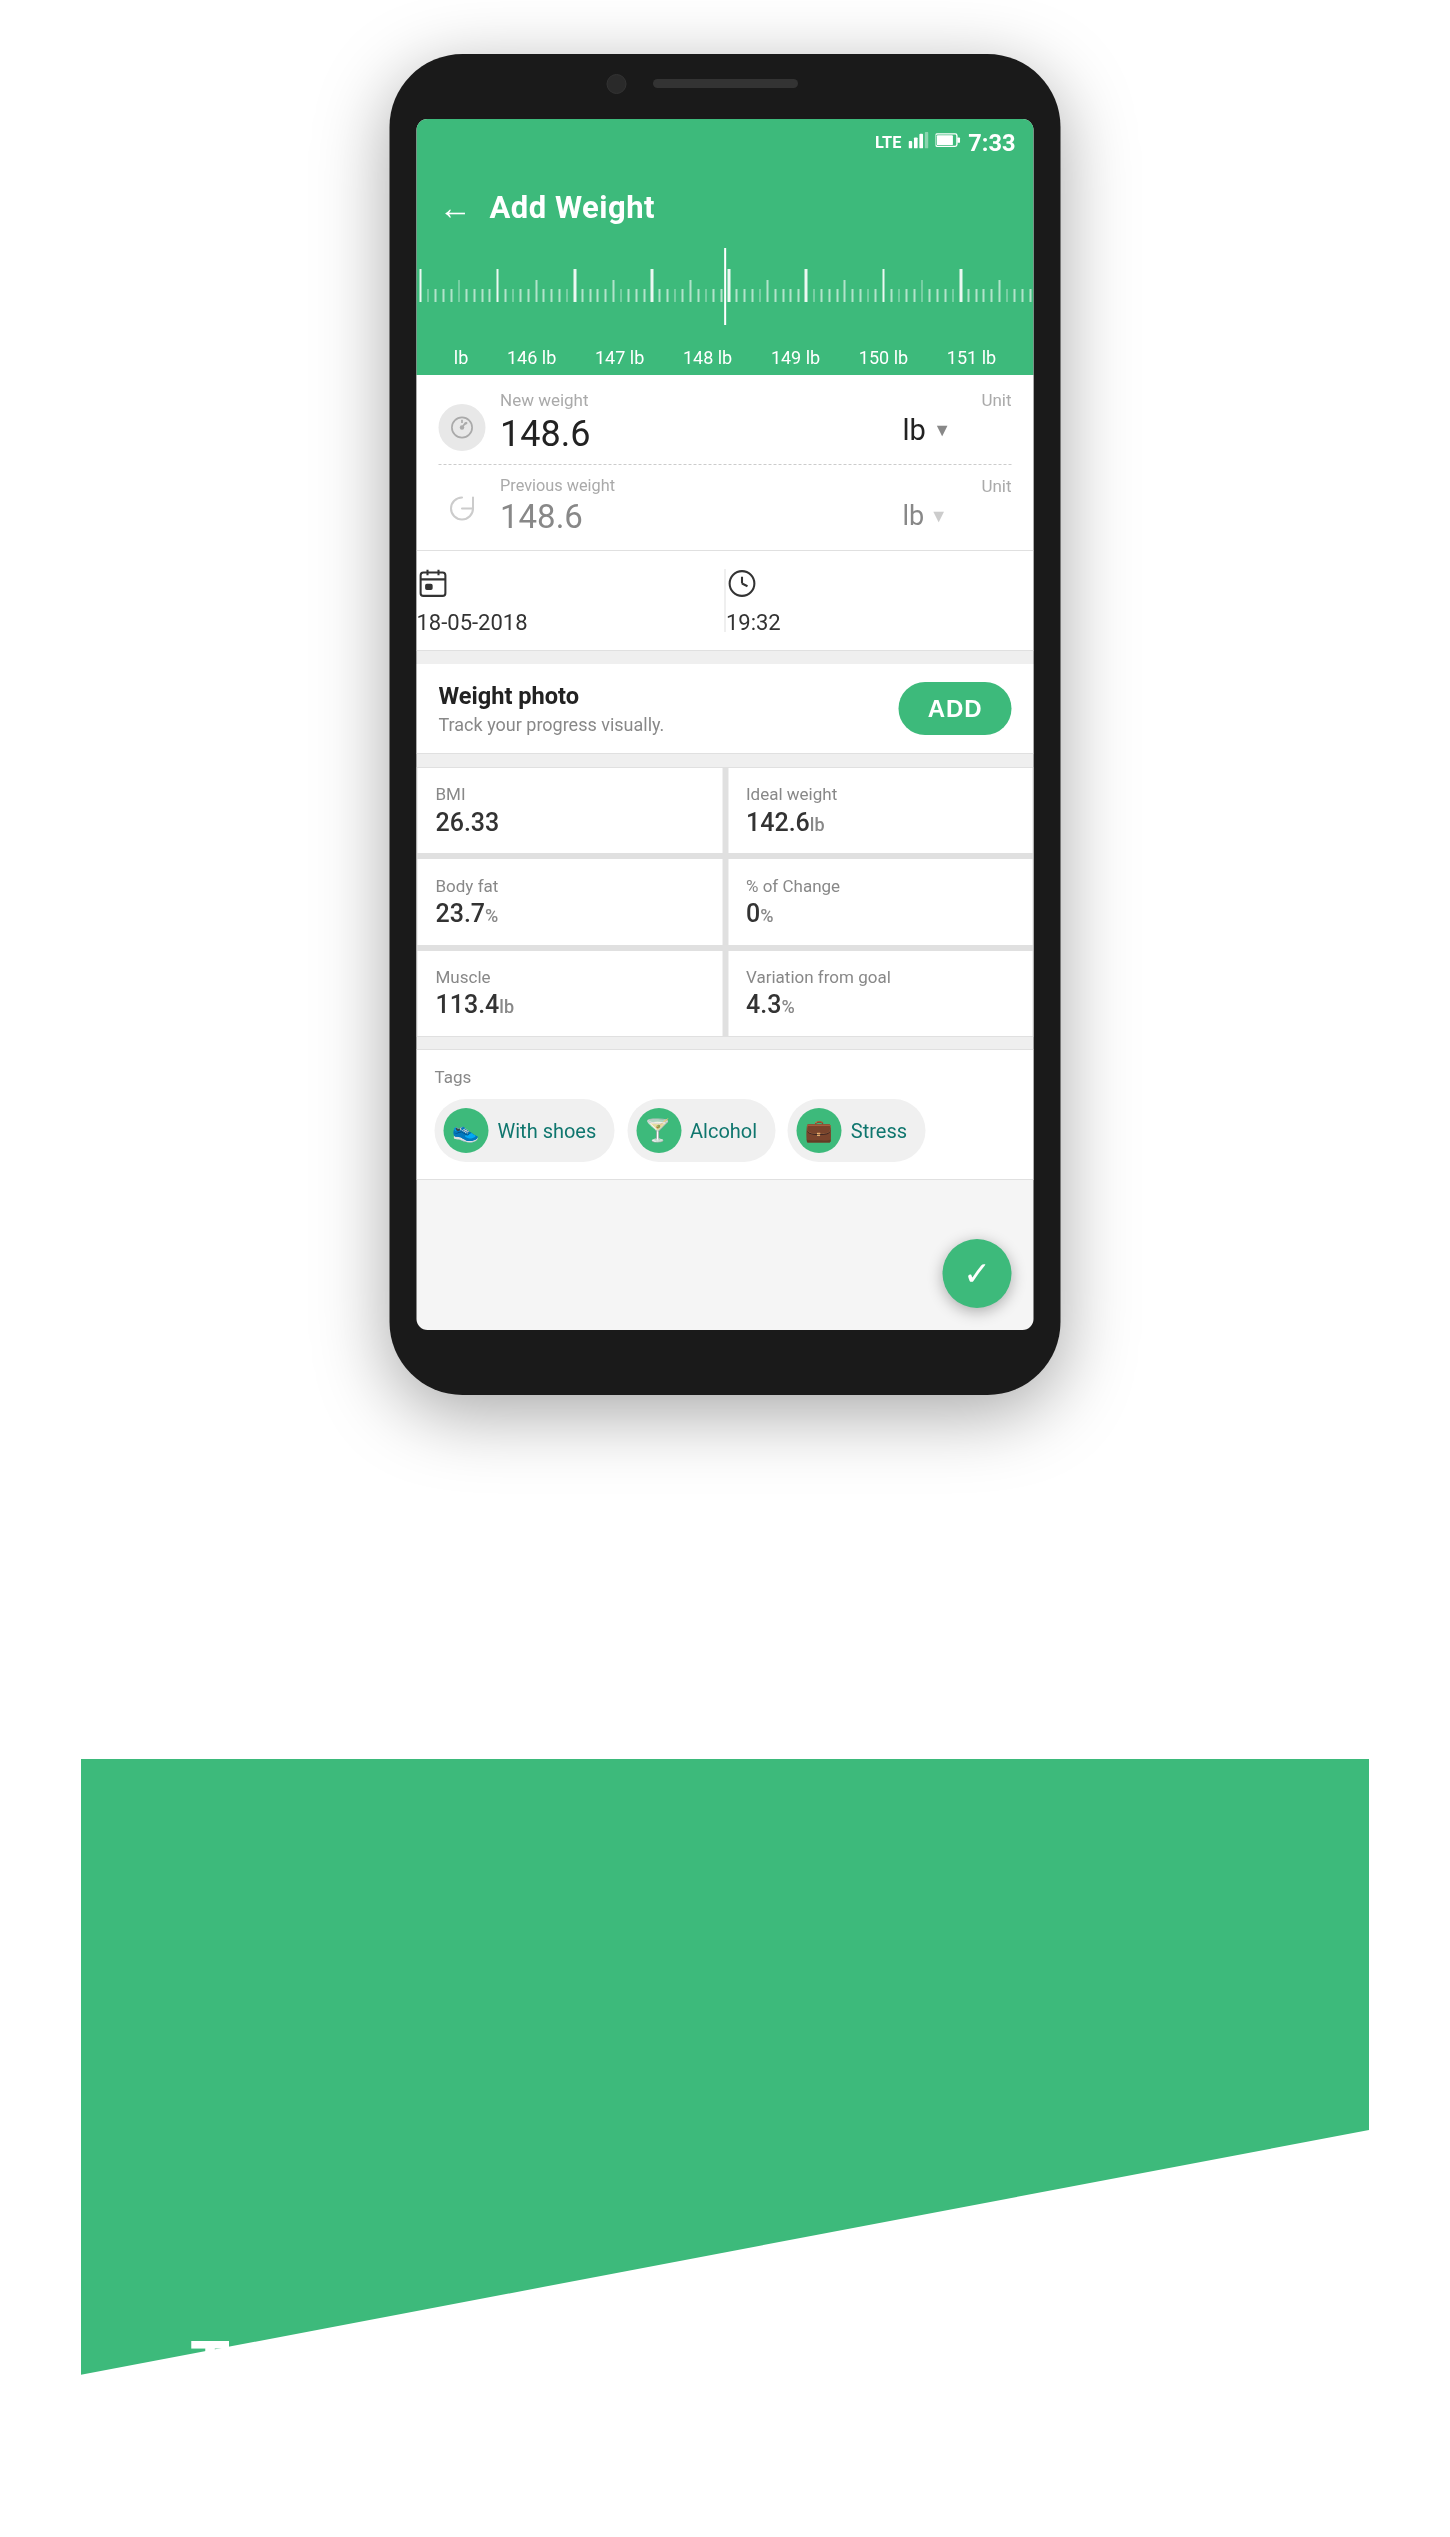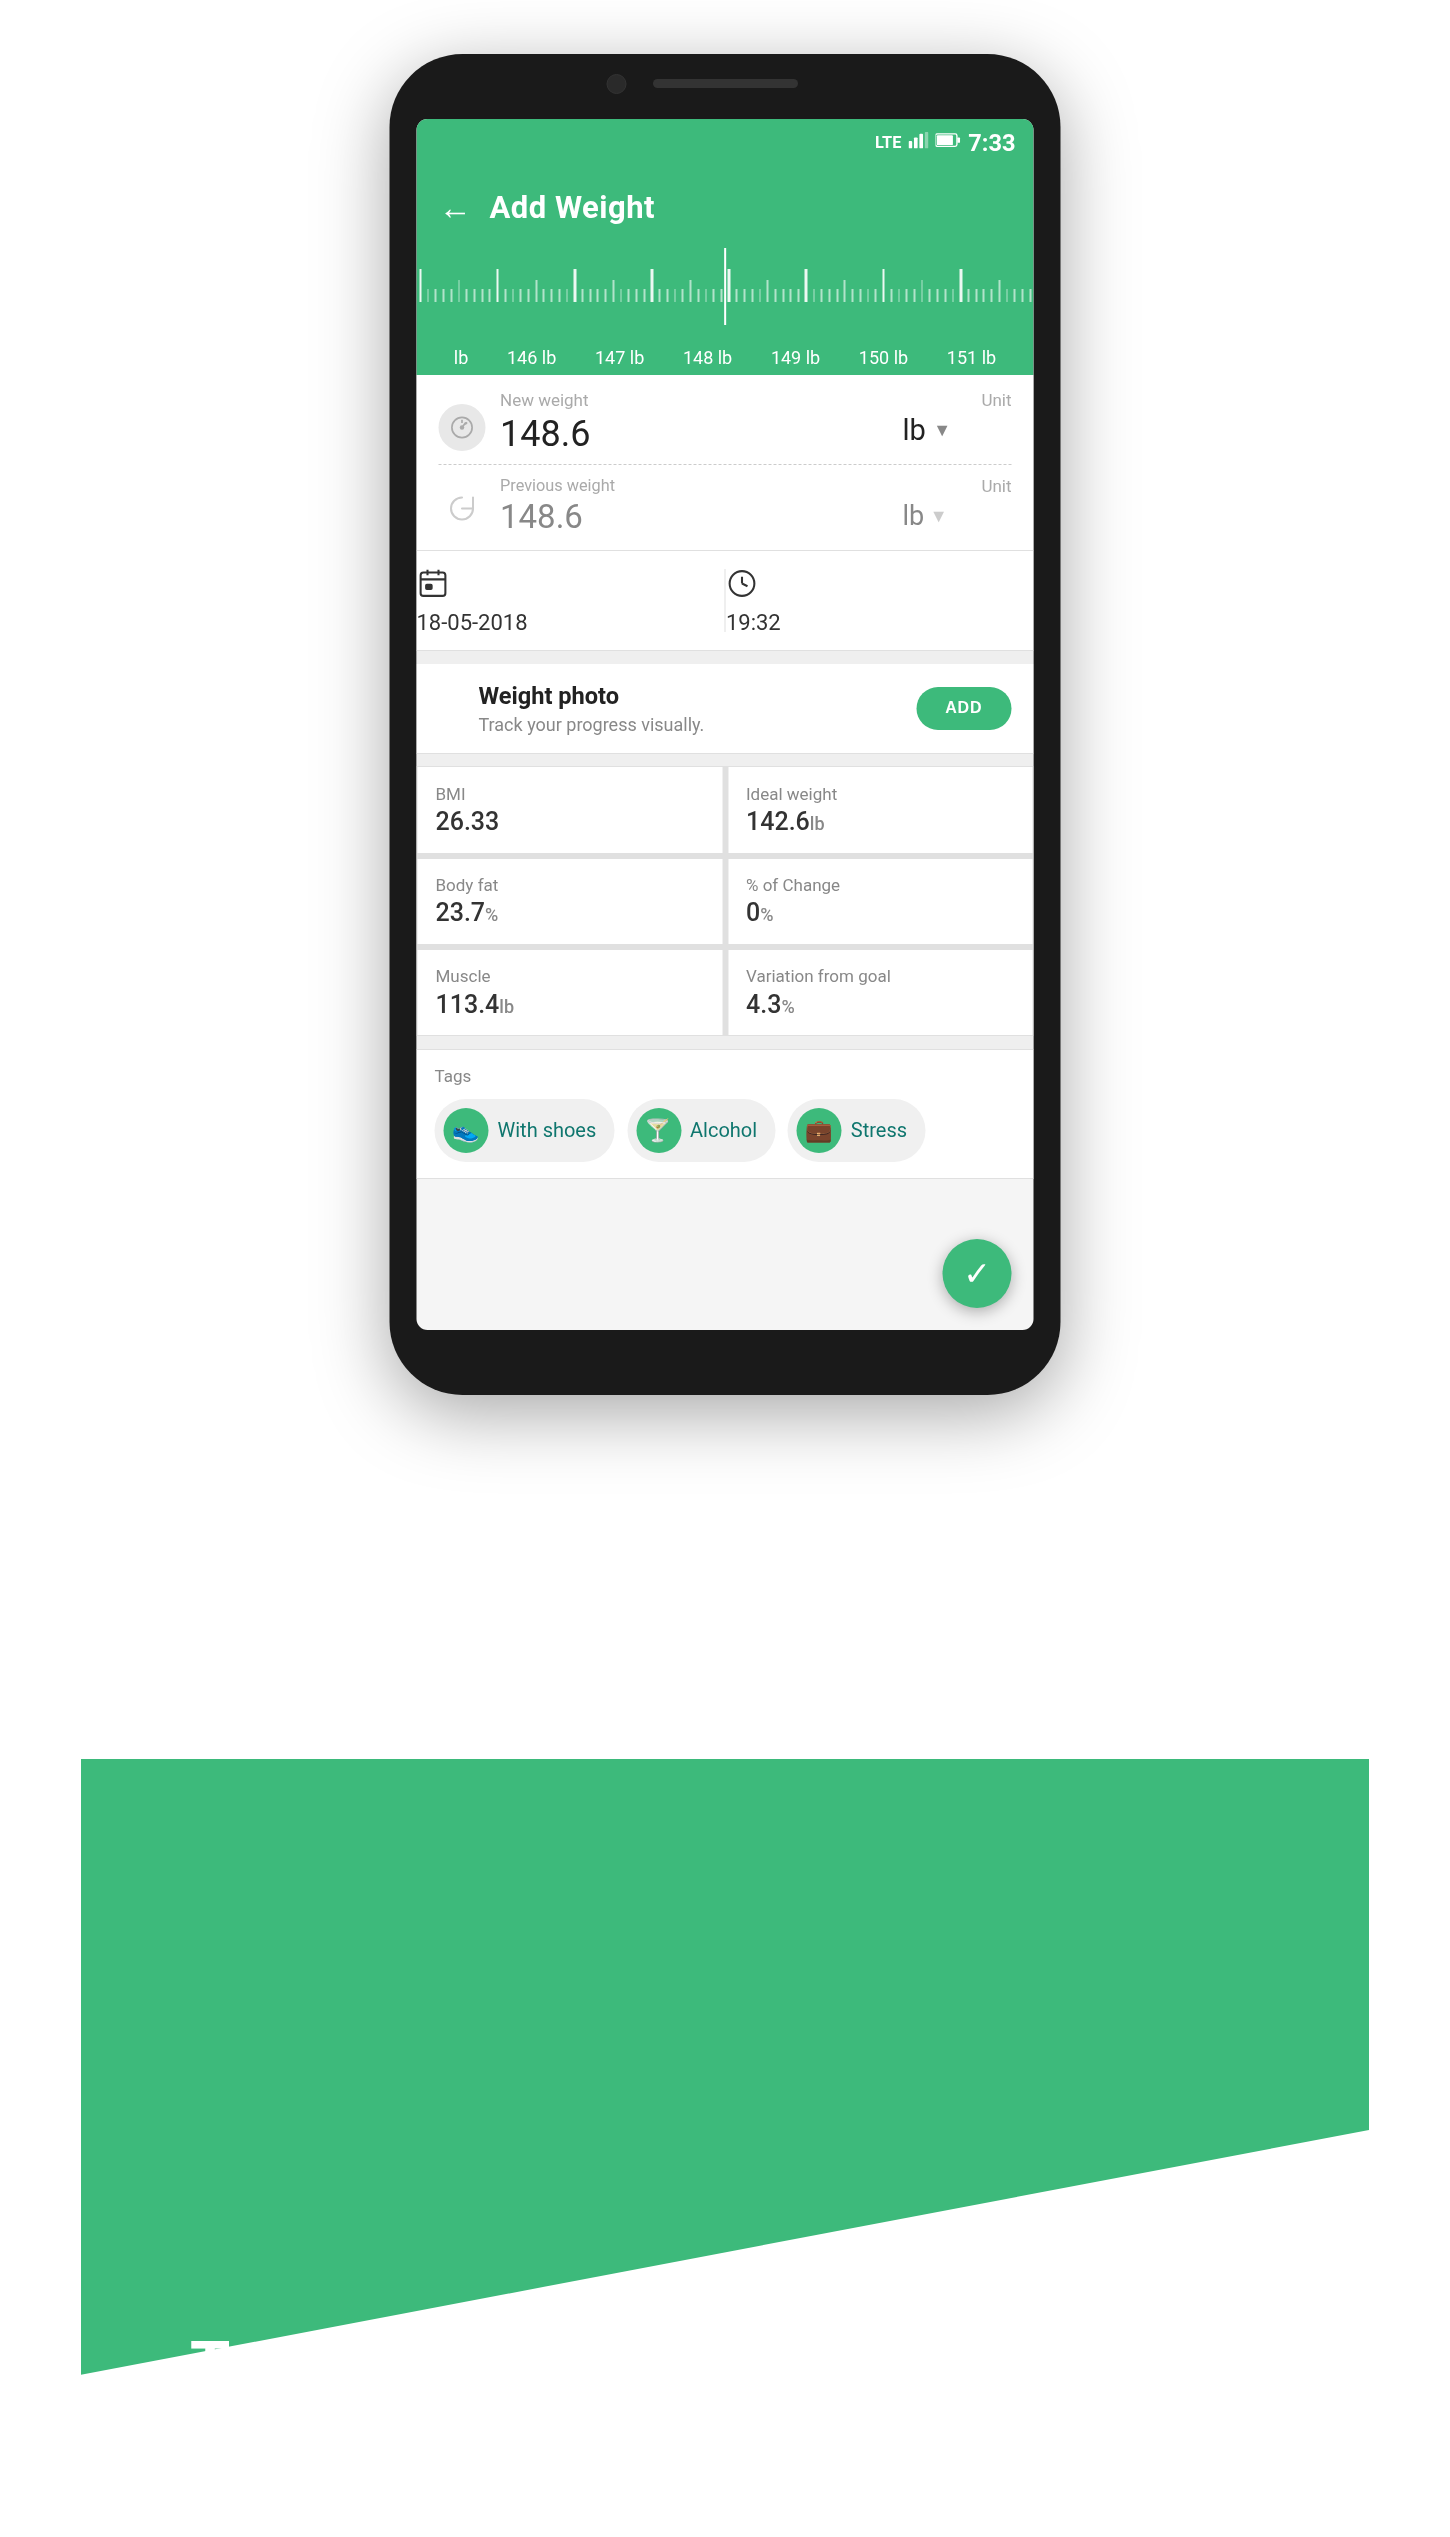--- a/index.html
+++ b/index.html
@@ -301,39 +301,38 @@
       background: white;
       border-bottom: 0.9px solid #e0e0e0;
       display: flex;
       align-items: center;
       padding: 18px 22px;
       margin-top: 12.7px;
       gap: 14.5px;
     }
     .photo-text {
       flex: 1;
-      margin-left: 40px;
     }
     .photo-title {
       font-size: 23.6px;
       font-weight: bold;
       color: #222;
       margin-bottom: 3.6px;
     }
     .photo-subtitle {
       font-size: 18px;
       color: #888;
     }
     .add-btn {
       background: #3dba7b;
       color: white;
       border: none;
       border-radius: 36px;
       padding: 12.7px 29px;
-      font-size: 16px;
+      font-size: 24px;
       font-weight: bold;
       letter-spacing: 0.9px;
       cursor: pointer;
     }
 
     
     .stats-grid {
       display: grid;
       grid-template-columns: 1fr 1fr;
       gap: 6px;

